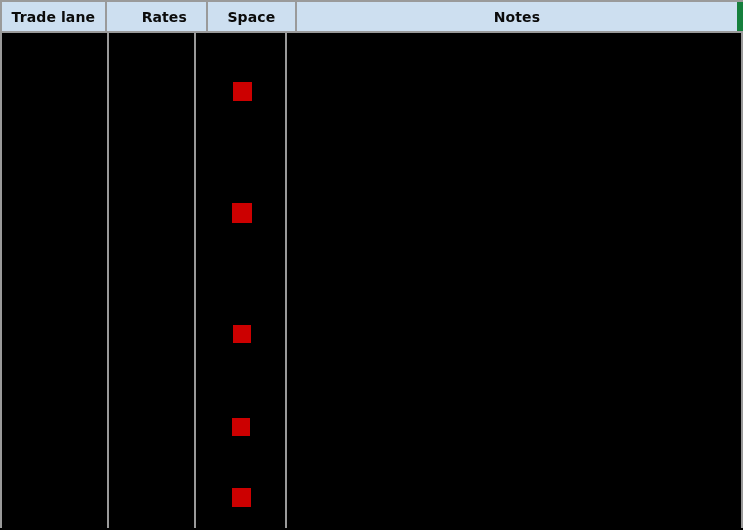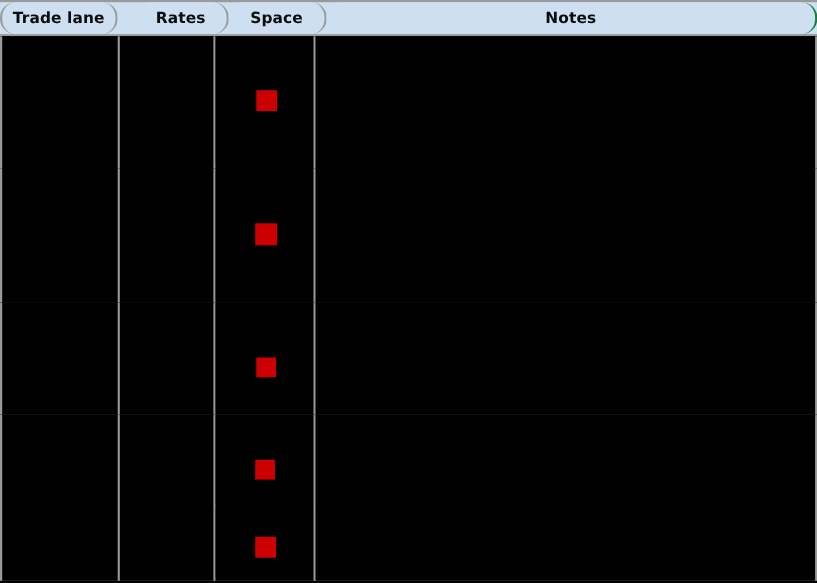--- a/index.html
+++ b/index.html
@@ -43,27 +43,26 @@
     font-size: 14px;
     line-height: 1;
     display: flex;
     align-items: center;
     justify-content: center;
     box-sizing: border-box;
     border-right: 2px solid #9a9a9a;
     letter-spacing: 0.1px;
     white-space: nowrap;
     overflow: hidden;
-    border-radius: 14px;
   }
   .th:first-child {
     border-left: 2px solid #9a9a9a;
   }
   .th:last-child {
-    border-right: 2px solid #15803d;
+    border-right: 6px solid #15803d;
   }
 
   
   .col-lane  { width: 109px; }
   .col-rates { width:  87px; }
   .col-space { width:  91px; }
   .col-notes { width: 456px; }
 
   
   .tbody {

